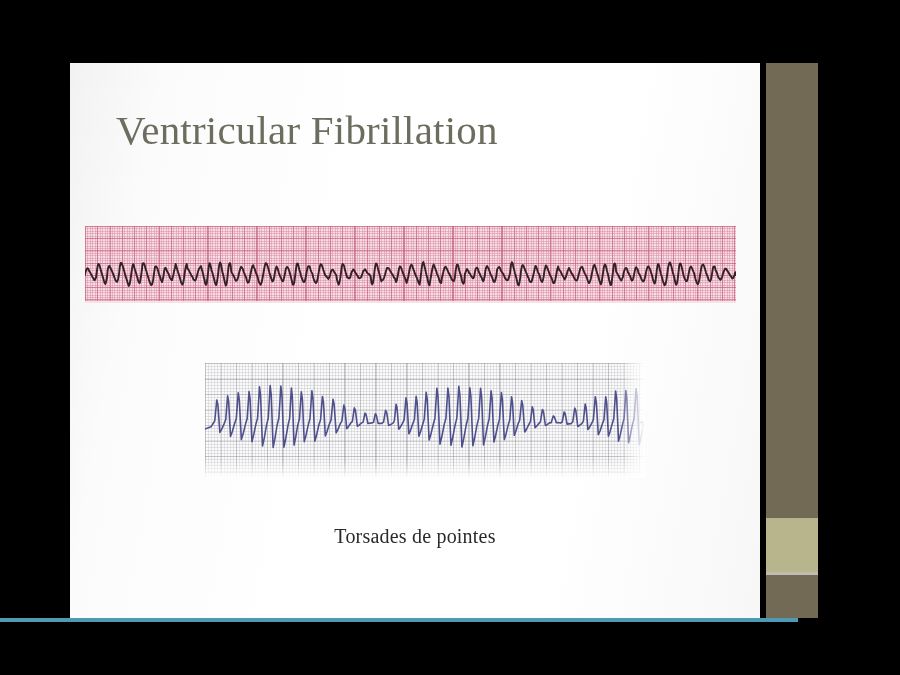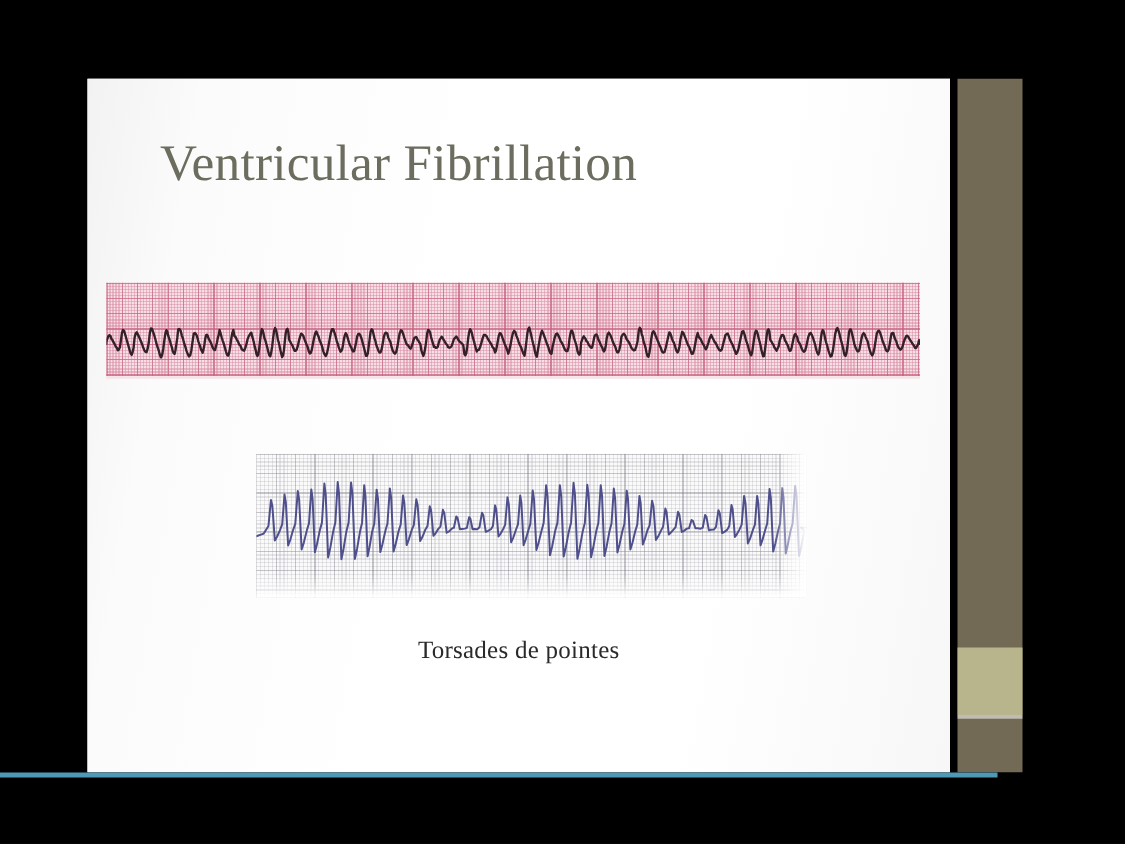--- a/index.html
+++ b/index.html
@@ -38,21 +38,20 @@
   #slide-title {
     position: absolute;
     left: 46px;
     top: 45px;
     font-family: "Liberation Serif", serif;
     font-size: 41px;
     line-height: 1.12;
     letter-spacing: 0.2px;
     color: #6d6d5f;
     white-space: nowrap;
-    margin-left: 12px;
   }
 
   
   #vf-strip {
     position: absolute;
     left: 15px;
     top: 163px;
     width: 651px;
     height: 75px;
     background: #f7dde5;
@@ -116,21 +115,21 @@
   }
   #tdp-strip .fade-b {
     position: absolute; left: 0; bottom: 0; width: 100%; height: 18px;
     background: linear-gradient(to bottom, rgba(255,255,255,0) 0%, #ffffff 100%);
   }
   #tdp-strip .wave { position: absolute; left: 0; top: 0; }
 
   #tdp-caption {
     position: absolute;
     left: 0;
-    top: 446px;
+    top: 462px;
     width: 690px;
     text-align: center;
     font-family: "Liberation Serif", serif;
     font-size: 20px;
     color: #2a2a2a;
     letter-spacing: 0.2px;
   }
 
   
   #rail {

